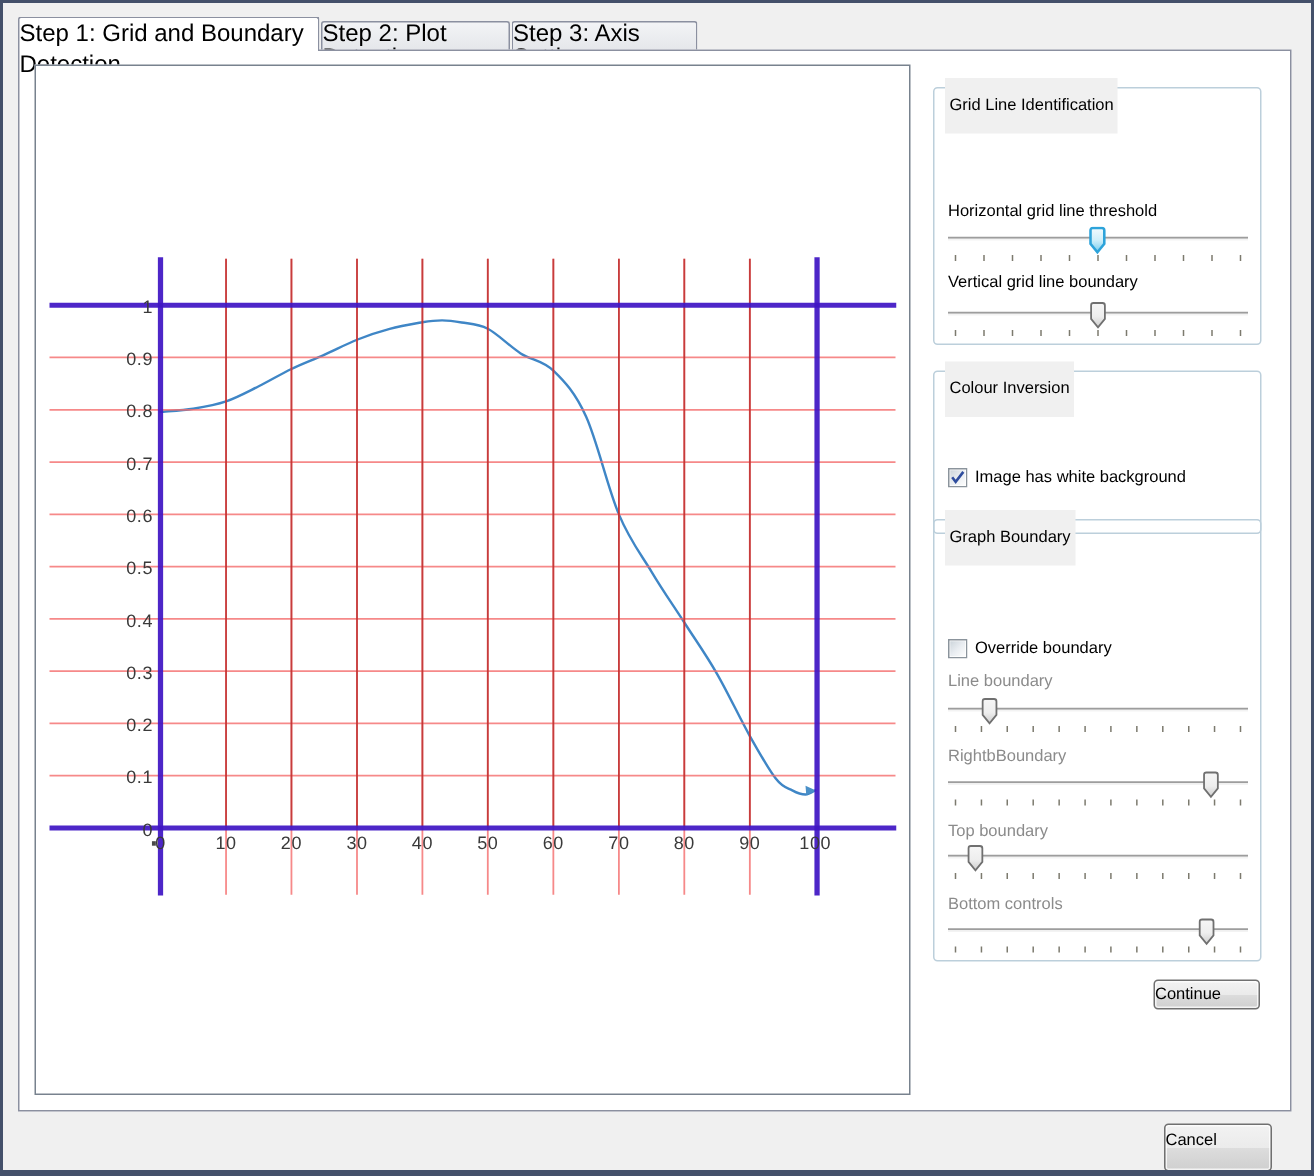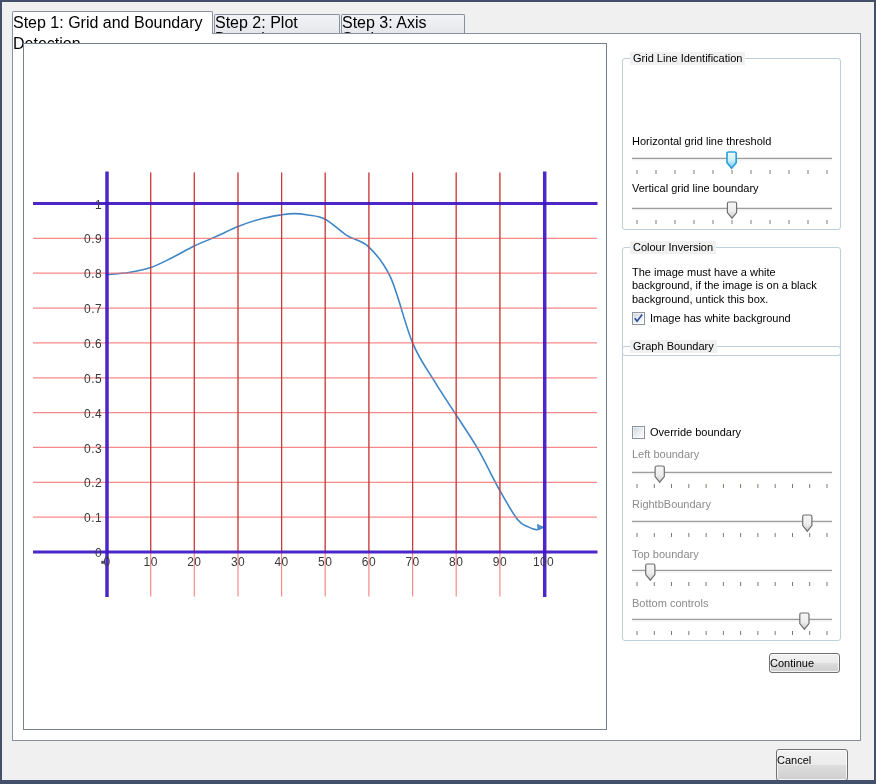--- a/index.html
+++ b/index.html
@@ -5,21 +5,21 @@
 .win{position:relative;width:876px;height:784px;background:#f0f0f0;font-family:"Liberation Sans",sans-serif;overflow:hidden}
 .win::after{content:"";position:absolute;inset:0;border:2px solid #44506a;border-bottom-width:4px;pointer-events:none;z-index:50}
 .tab{position:absolute;box-sizing:border-box;text-align:left;font-size:16px;color:#000;border:1px solid #8b90a0;border-bottom:0;border-radius:2px 2px 0 0}
 .t1{left:12px;top:11px;width:201px;height:23px;background:#fff;z-index:3;line-height:21px}
 .t2{left:214px;top:14px;width:126px;height:20px;background:linear-gradient(#f3f4f6,#e4e6ea);z-index:1;line-height:16px}
 .t3{left:341px;top:14px;width:124px;height:20px;background:linear-gradient(#f3f4f6,#e4e6ea);z-index:1;line-height:16px}
 .page{position:absolute;left:12px;top:33px;width:849px;height:708px;box-sizing:border-box;background:#fff;border:1px solid #8b90a0;z-index:2}
 .gfx{position:absolute;left:23px;top:43px;width:584px;height:687px;box-sizing:border-box;background:#fff;border:1px solid #78828e;z-index:3}
 .plot{position:absolute;left:0;top:0}
 .grp{position:absolute;left:622px;width:219px;box-sizing:border-box;border:1px solid #bccfdb;border-radius:3px;z-index:4;font-size:11px}
-.cap{position:absolute;top:-7px;left:7px;background:#f0f0f0;padding:0 3px;line-height:13px;white-space:nowrap}
+.cap{position:absolute;top:-7px;left:7px;background:#f0f0f0;padding:12px 3px;line-height:13px;white-space:nowrap}
 .para{position:absolute;left:9px;line-height:13.3px;color:#000;white-space:nowrap}
 .lb{position:absolute;left:9px;white-space:nowrap;color:#000}
 .gl{position:absolute;left:9px;white-space:nowrap;color:#8b8b8b}
 .sl{position:absolute}
 .cb{position:absolute}
 .cbl{position:absolute;left:27px;white-space:nowrap}
 .btn{position:absolute;box-sizing:border-box;border:1px solid #707070;border-radius:3px;background:linear-gradient(#f2f2f2,#ebebeb 50%,#dddddd 50%,#cfcfcf);box-shadow:inset 0 0 0 1px rgba(255,255,255,0.75);font-size:11px;text-align:left;z-index:4;color:#000}
 </style></head><body>
 <div class="win">
 <svg width="0" height="0" style="position:absolute">
@@ -156,36 +156,35 @@
           <line x1="139.0" y1="19" x2="139.0" y2="23"></line>
           <line x1="158.0" y1="19" x2="158.0" y2="23"></line>
           <line x1="177.0" y1="19" x2="177.0" y2="23"></line>
           <line x1="196.0" y1="19" x2="196.0" y2="23"></line>
         </g>
         <path d="M96.4 2.6 Q96.4 1 98.0 1 L104.0 1 Q105.6 1 105.6 2.6 L105.6 11.6 L101.0 17.2 L96.4 11.6 Z" fill="url(#gG)" stroke="#707070" stroke-width="1.2"></path>
       </svg>
     </div>
 <div class="grp" style="top:247px;height:109px">
       <span class="cap">Colour Inversion</span>
-      <div class="para" style="top:18px">The image must have a white<br>background, if the image is on a black<br>background, untick this box.</div>
       <svg class="cb" style="left:9px;top:64px" width="13" height="13" viewBox="0 0 13 13">
         <rect x="0.5" y="0.5" width="12" height="12" fill="#fff" stroke="#8b949c" stroke-width="1"></rect>
         <rect x="1.5" y="1.5" width="10" height="10" fill="url(#gC)"></rect>
         <path d="M2.8 6.2 L5.1 9.2 L10.2 2.6" fill="none" stroke="#2f4d9e" stroke-width="1.7"></path>
       </svg>
       <div class="cbl" style="top:64px">Image has white background</div>
     </div>
 <div class="grp" style="top:346px;height:295px">
       <span class="cap">Graph Boundary</span>
       <svg class="cb" style="left:9px;top:79px" width="13" height="13" viewBox="0 0 13 13">
         <rect x="0.5" y="0.5" width="12" height="12" fill="#fff" stroke="#8b949c" stroke-width="1"></rect>
         <rect x="1.5" y="1.5" width="10" height="10" fill="url(#gC)"></rect>
       </svg>
       <div class="cbl" style="top:79px">Override boundary</div>
-      <div class="gl" style="top:101px">Left boundary</div>
+      <div class="gl" style="top:101px">Line boundary</div>
       <svg class="sl" style="left:8px;top:117.5px" width="205" height="27" viewBox="0 0 205 27">
         <line x1="1" y1="7.5" x2="201" y2="7.5" stroke="#9d9d9d" stroke-width="1.3"></line>
         <line x1="1" y1="8.8" x2="201" y2="8.8" stroke="#f3f3f3" stroke-width="1.2"></line>
         <g stroke="#7c7a6e" stroke-width="1">
           <line x1="6.0" y1="19" x2="6.0" y2="23"></line>
           <line x1="23.3" y1="19" x2="23.3" y2="23"></line>
           <line x1="40.5" y1="19" x2="40.5" y2="23"></line>
           <line x1="57.8" y1="19" x2="57.8" y2="23"></line>
           <line x1="75.1" y1="19" x2="75.1" y2="23"></line>
           <line x1="92.4" y1="19" x2="92.4" y2="23"></line>

